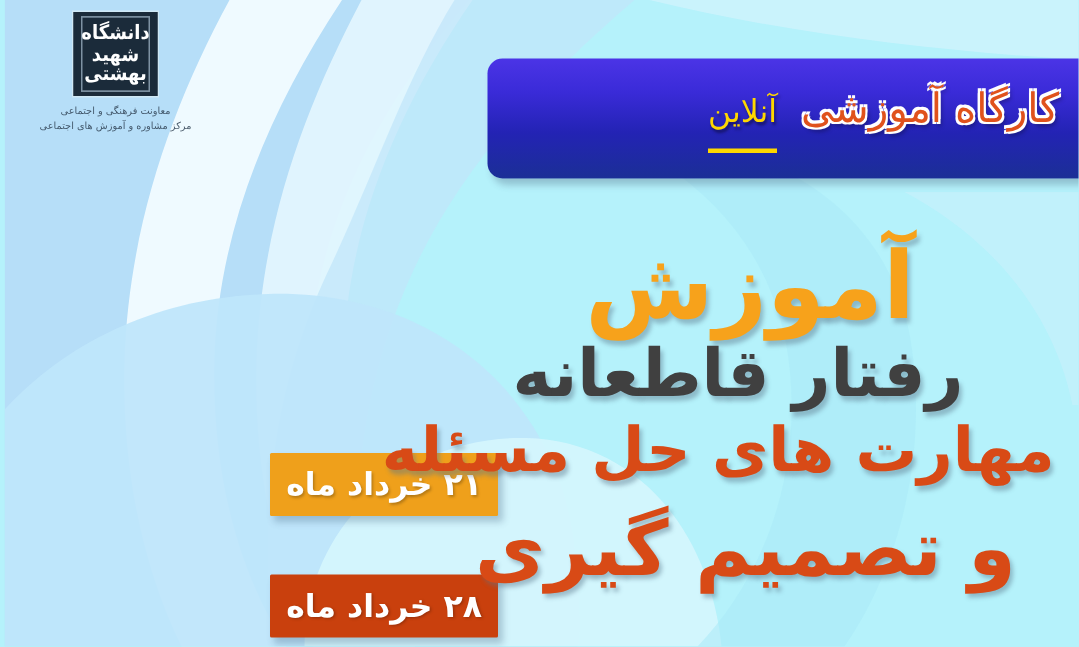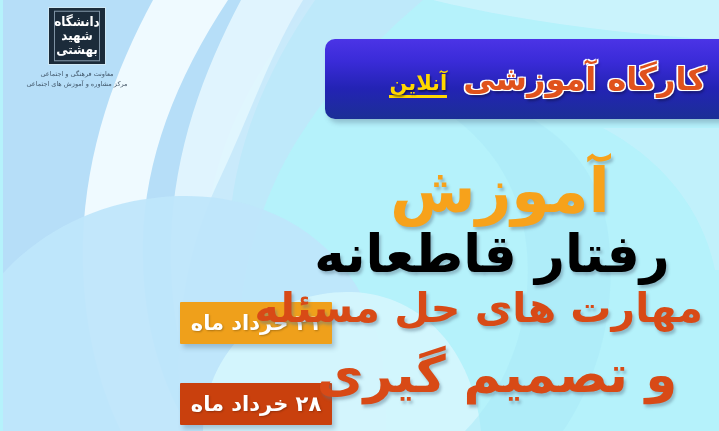--- a/index.html
+++ b/index.html
@@ -50,31 +50,31 @@
     position:absolute;left:322px;top:39px;width:397px;height:80px;
     border-radius:10px 0 0 10px;
     background:linear-gradient(180deg,#4b34e6 0%,#3a2bd8 28%,#2323b4 62%,#1b2f96 100%);
     box-shadow:3px 4px 5px rgba(60,80,110,.30);
     display:flex;align-items:center;justify-content:flex-start;
     padding:0 16px 0 18px;box-sizing:border-box;
     z-index:7;
   }
   .banner-inner{display:flex;align-items:baseline;gap:16px;width:100%;justify-content:flex-start;direction:rtl;}
   .banner-main{
-    font-size:32px;font-weight:bold;color:#e0521c;
+    font-size:27px;font-weight:normal;color:#e0521c;
     text-shadow:
       -1.4px -1.4px 0 #fff, 1.4px -1.4px 0 #fff,
       -1.4px 1.4px 0 #fff, 1.4px 1.4px 0 #fff,
       0 0 2px #fff, 2px 3px 3px rgba(0,0,0,.35);
     white-space:nowrap;letter-spacing:0px;
   }
   .banner-sub{
-    font-size:21px;font-weight:bold;color:#ffd700;
+    font-size:21px;font-weight:normal;color:#ffd700;
     border-bottom:3px solid #ffd700;
-    padding-bottom:0;white-space:nowrap;
+    padding-bottom:13px;white-space:nowrap;
     text-shadow:1px 2px 2px rgba(0,0,0,.45);
   }
 
   
   .time-box{
     position:absolute;left:58px;top:186px;width:205px;height:52px;
     background:#ffffff;border:2px dashed #3b3fc4;border-radius:9px;
     display:flex;align-items:center;justify-content:center;
     box-shadow:0 2px 4px rgba(60,90,120,.2);
     z-index:6;
@@ -108,21 +108,21 @@
   }
   .h-line{
     white-space:nowrap;font-weight:bold;line-height:1;
   }
   .h-main{
     font-size:62px;color:#f7a21b;
     text-shadow:2px 3px 3px rgba(90,120,140,.45);
     margin-bottom:6px;padding-right:14px;
   }
   .h-2{
-    font-size:52px;color:#000000;
+    font-size:44px;color:#404040;
     text-shadow:2px 3px 3px rgba(90,120,140,.45);
     margin-bottom:8px;padding-right:30px;
   }
   .h-3{
     font-size:41px;color:#d84a16;
     text-shadow:2px 3px 3px rgba(90,120,140,.45);
     margin-bottom:20px;padding-right:4px;
   }
   .h-4{
     font-size:51px;color:#d84a16;

